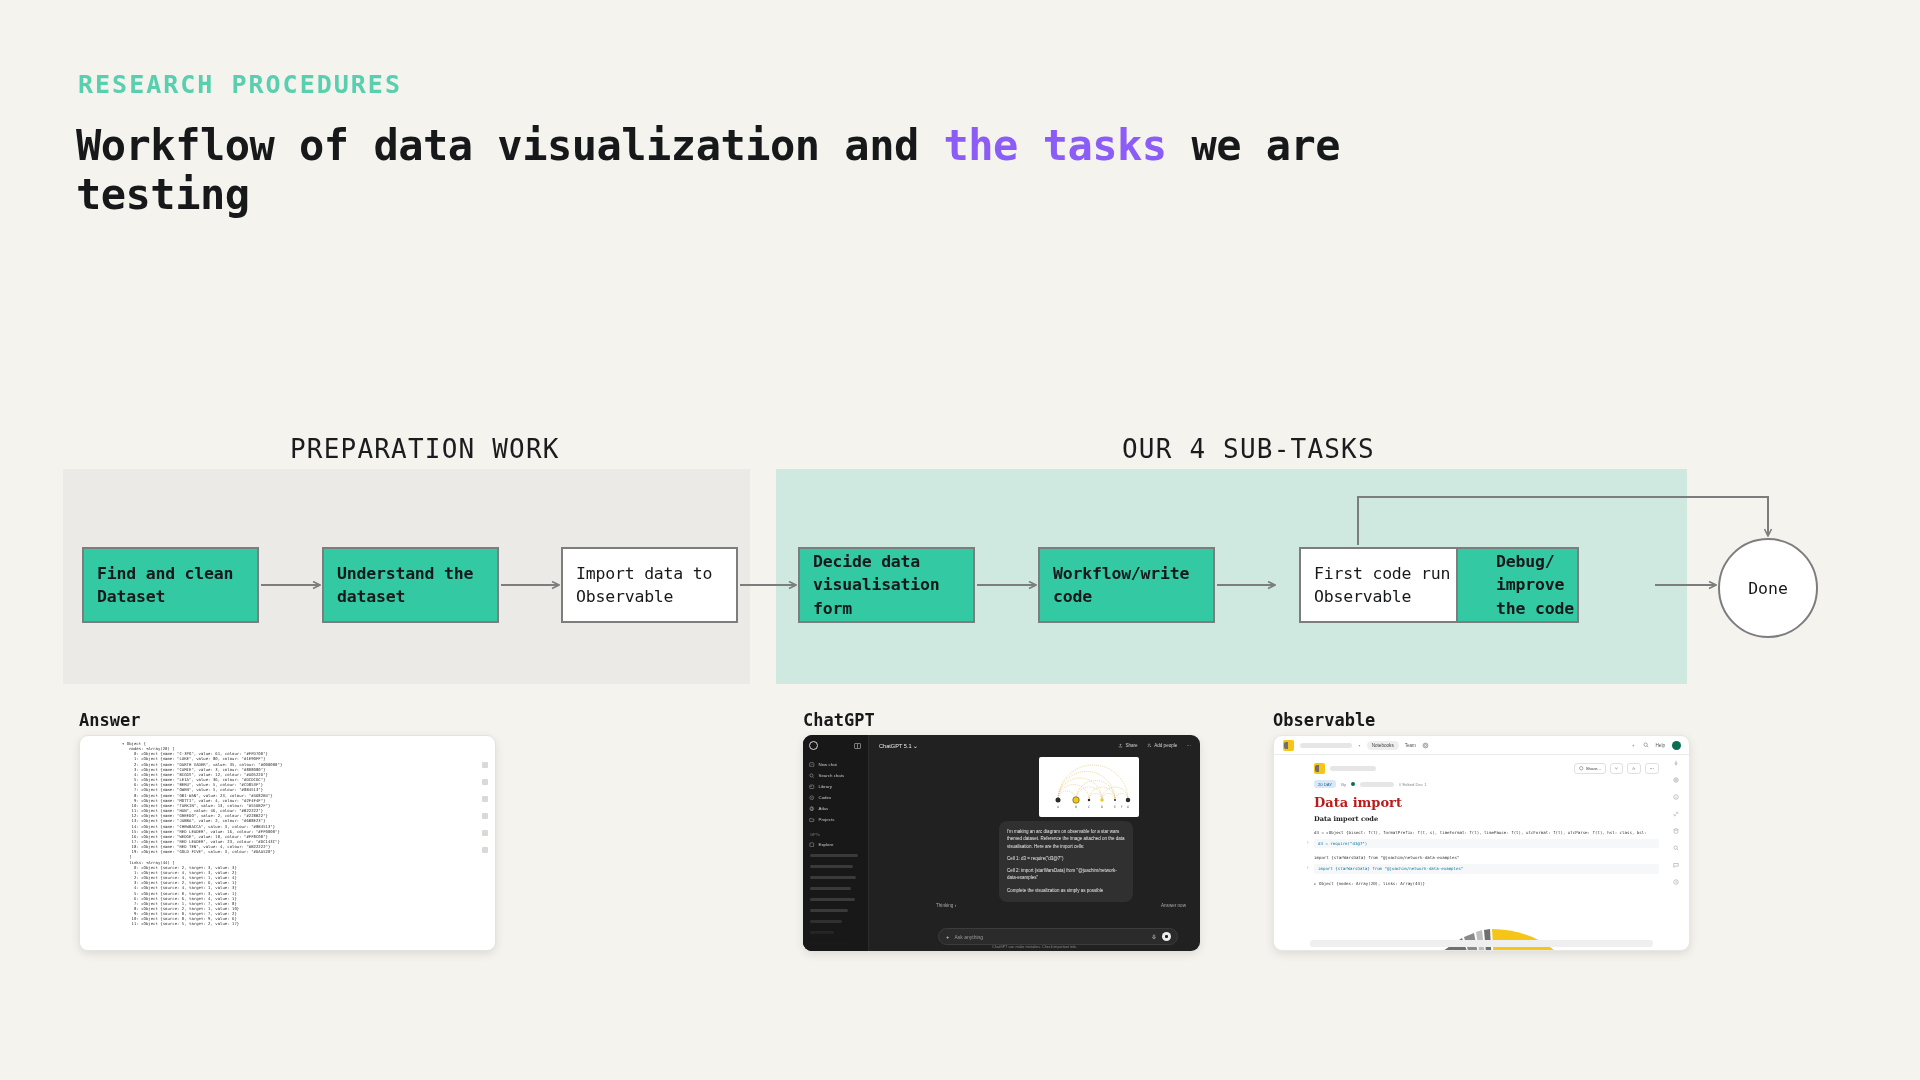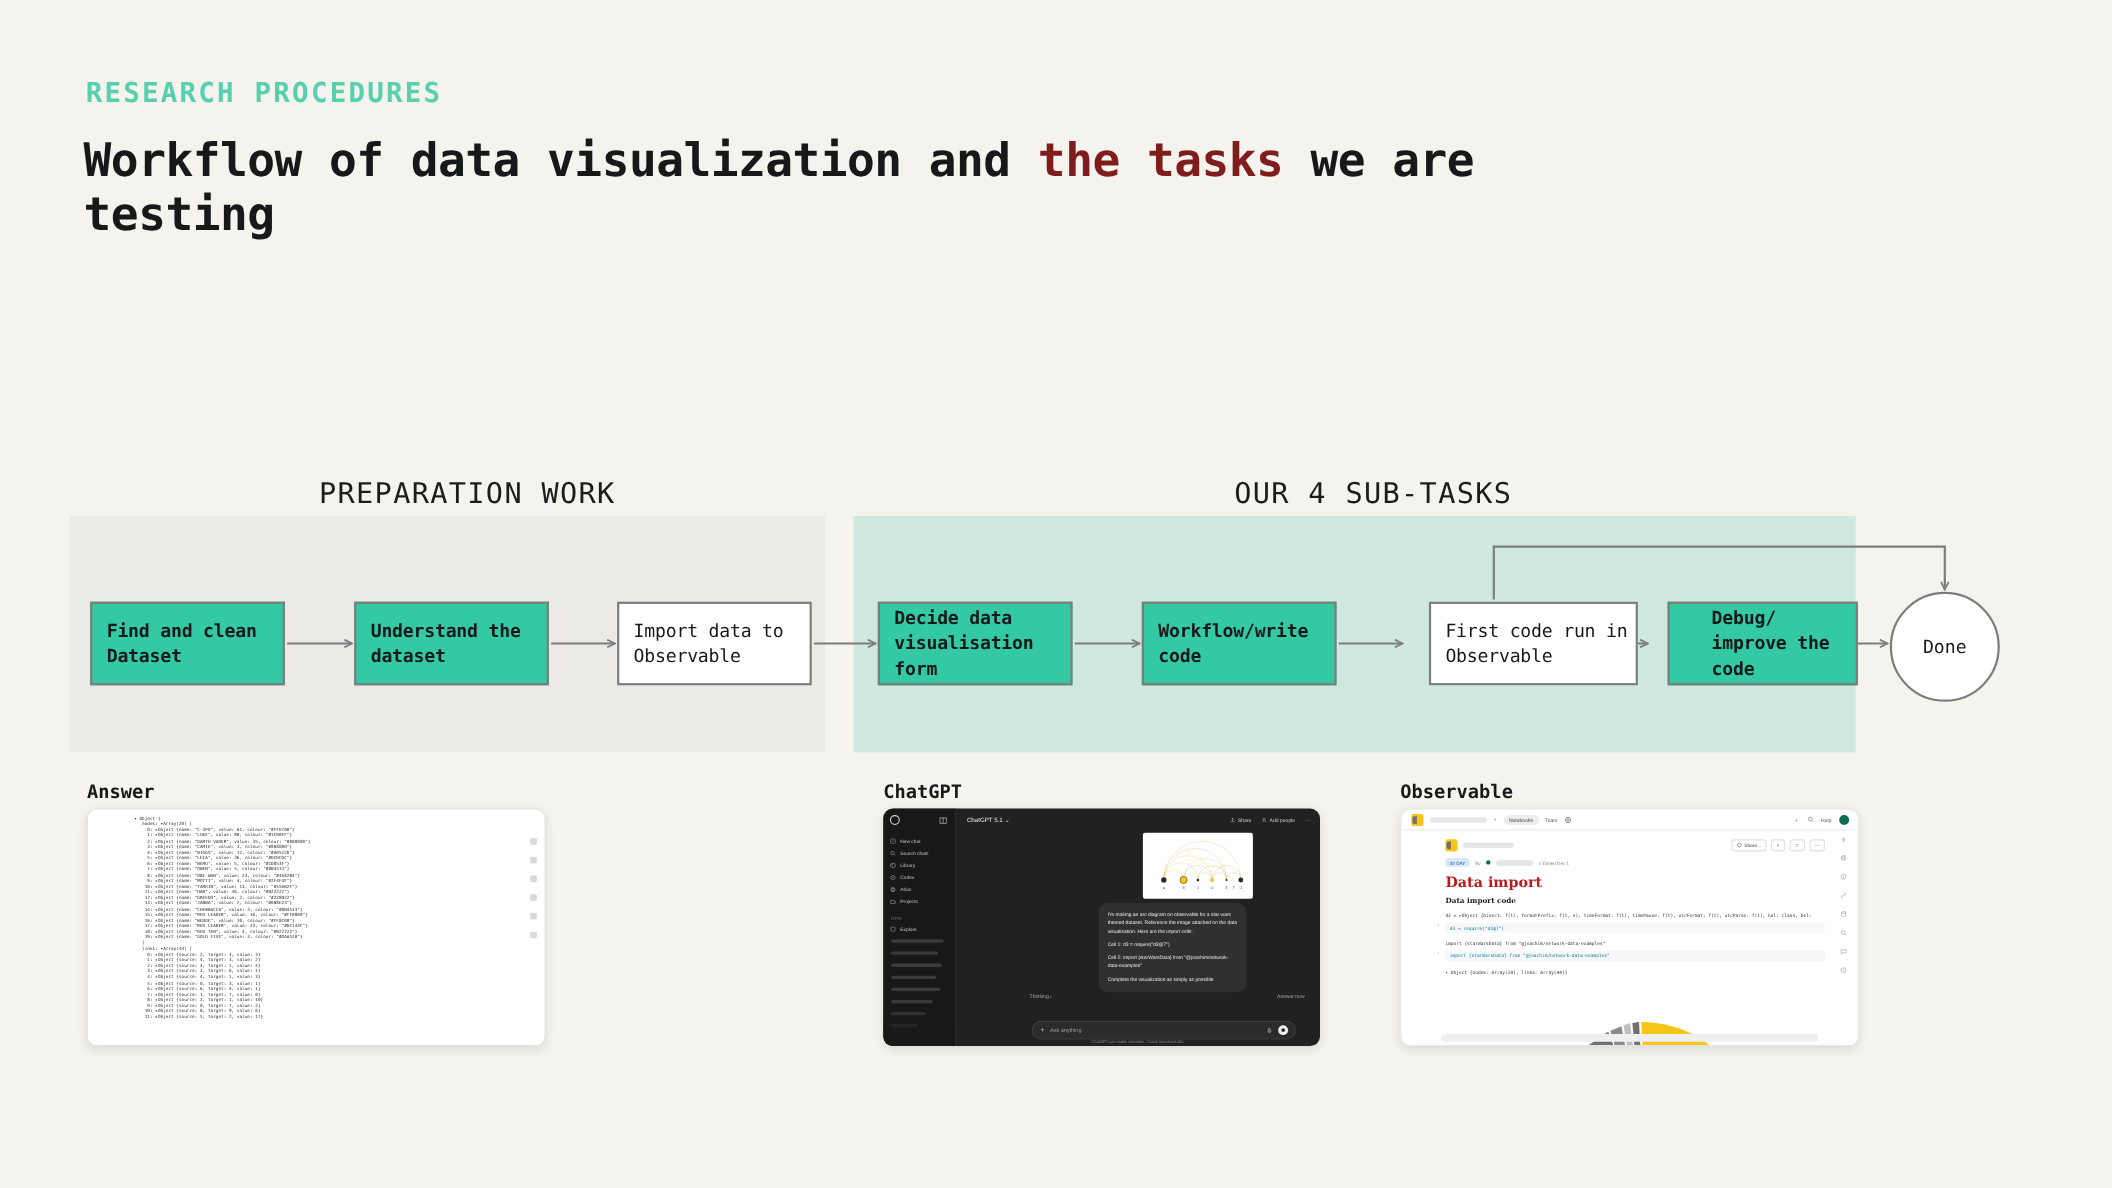--- a/index.html
+++ b/index.html
@@ -16,21 +16,21 @@
   .eyebrow {
     position: absolute; left: 78px; top: 70px;
     font-size: 25px; letter-spacing: 2.0px; font-weight: 700;
     color: #58cfae;
   }
   .title {
     position: absolute; left: 76px; top: 122px;
     font-size: 42px; font-weight: 700; line-height: 1.16;
     letter-spacing: -0.5px; max-width: 1340px;
   }
-  .title .accent { color: #7f1d1d; }
+  .title .accent { color: #8b5cf6; }
   .lede {
     position: absolute; left: 78px; top: 281px;
     font-size: 26px; line-height: 1.72; color: #191a1c;
   }
 
   
   .band-caption {
     position: absolute; font-size: 26px; letter-spacing: 1.2px;
     font-weight: 500; color: #1b1c1e;
   }
@@ -57,21 +57,21 @@
   }
   .node.green { background: #33c9a3; }
   .node.plain { font-weight: 400; }
 
   #n1 { left: 82px;   width: 177px; }
   #n2 { left: 322px;  width: 177px; }
   #n3 { left: 561px;  width: 177px; }
   #n4 { left: 798px;  width: 177px; }
   #n5 { left: 1038px; width: 177px; }
   #n6 { left: 1299px; width: 190px; }
-  #n7 { left: 1516px; width: 173px; padding-left: 38px; }
+  #n7 { left: 1456px; width: 123px; padding-left: 38px; }
 
   .done-circle {
     position: absolute; left: 1718px; top: 538px;
     width: 100px; height: 100px; border-radius: 50%;
     border: 2px solid #7d7d7d; background: #ffffff;
     display: flex; align-items: center; justify-content: center;
     font-size: 16.5px;
   }
 
   

